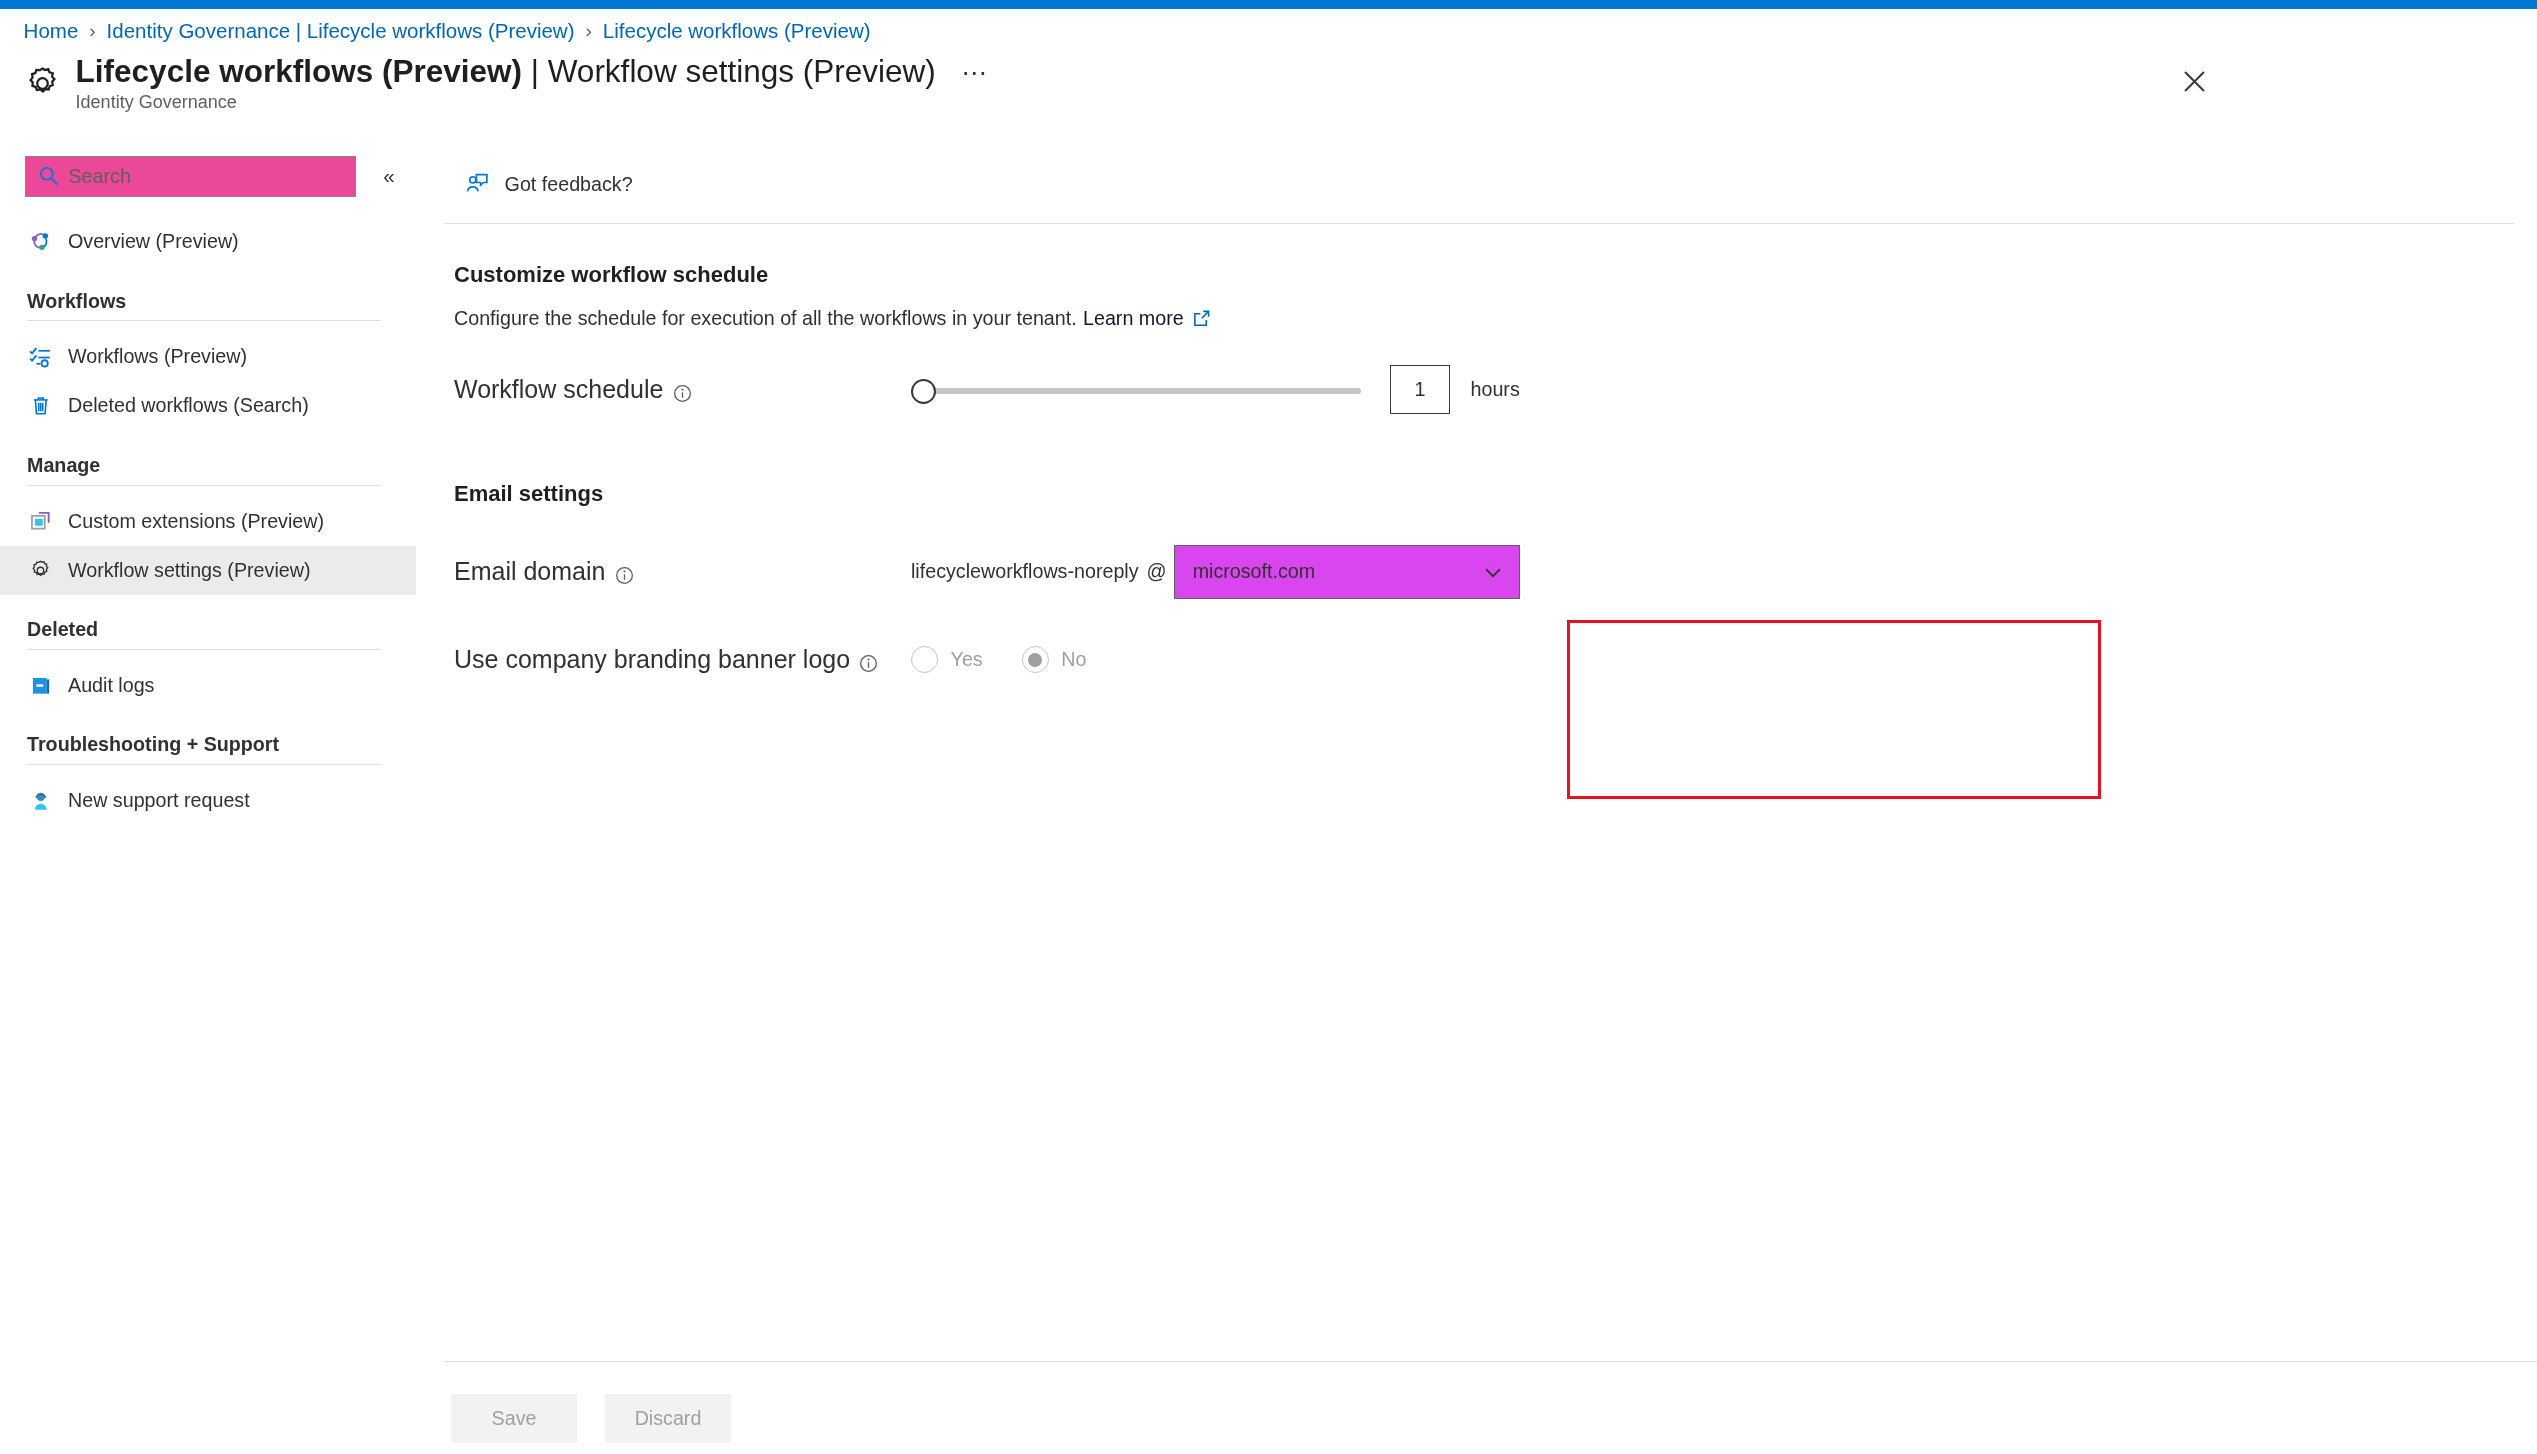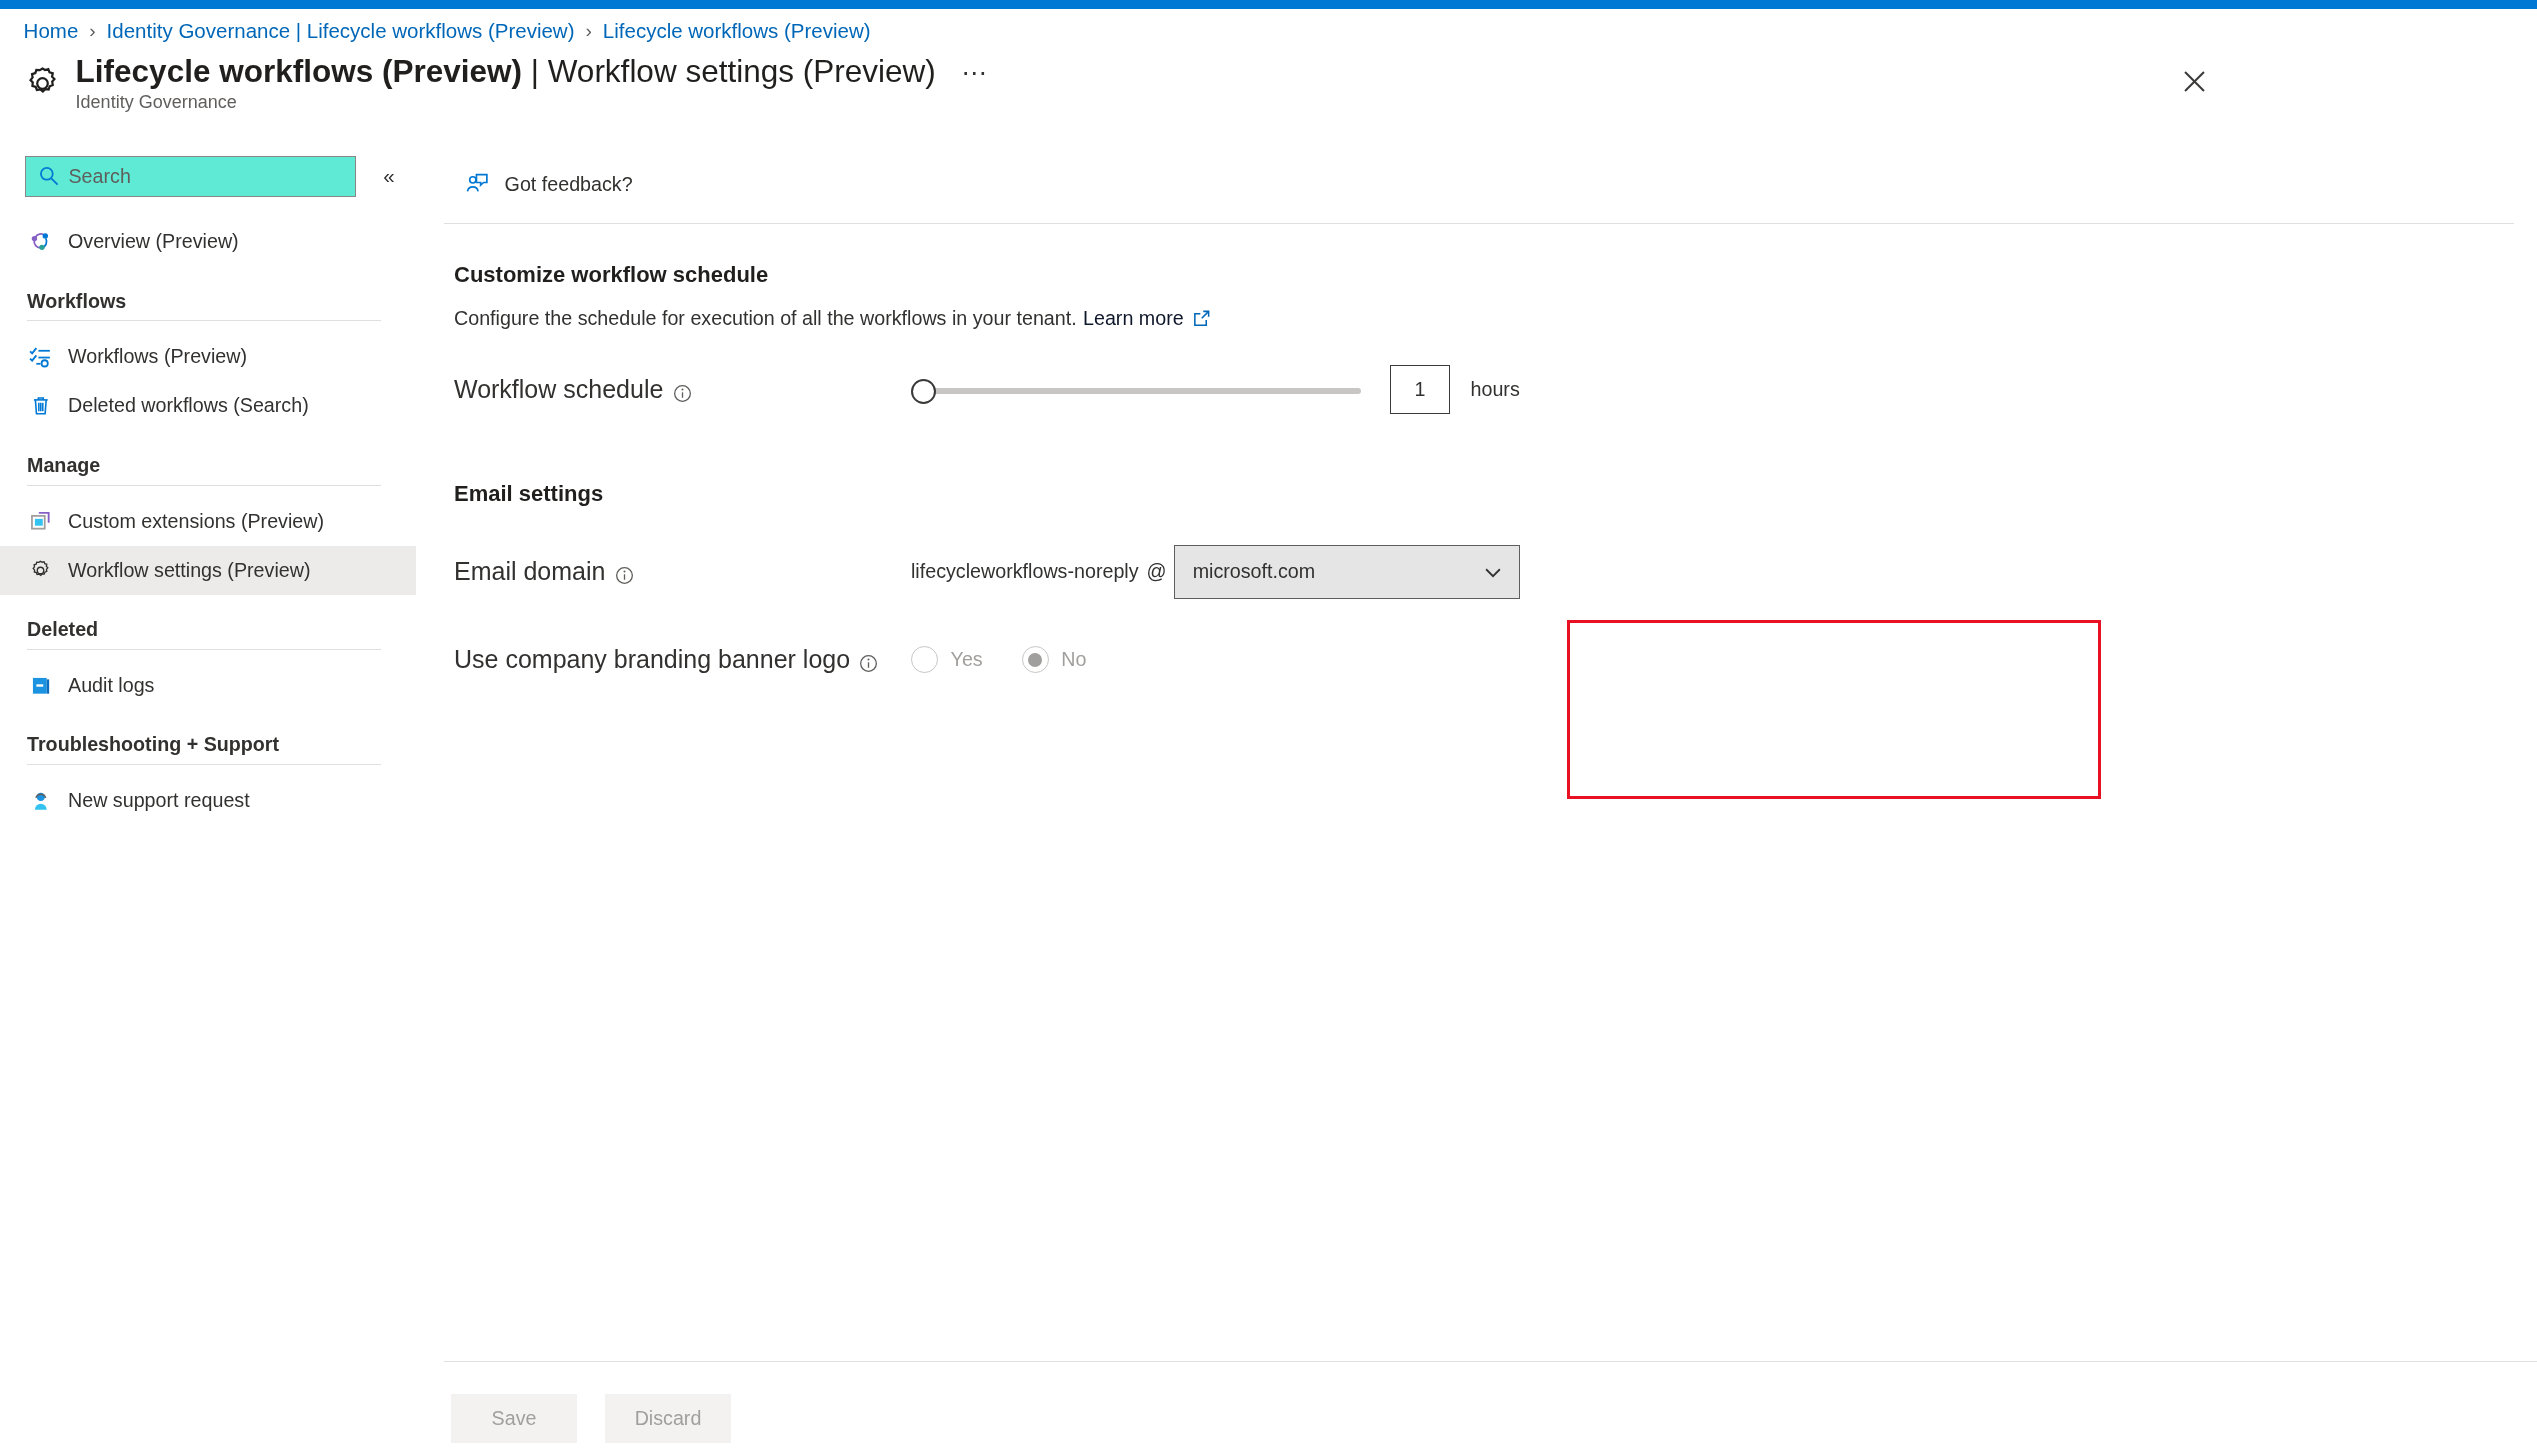--- a/index.html
+++ b/index.html
@@ -120,21 +120,21 @@
     display: flex;
     align-items: center;
     padding: 0 0 0 25px;
     height: 44px;
   }
   .search-box {
     position: relative;
     width: 331px;
     height: 41px;
     border: 0.8px solid #8a8886;
-    background: #5eead4;
+    background: #ec4899;
     display: flex;
     align-items: center;
     padding-left: 11px;
   }
   .search-icon { width: 23.6px; height: 23.6px; flex: 0 0 auto; }
   .search-input {
     border: none;
     outline: none;
     margin-left: 7.9px;
     font-size: 19.7px;
@@ -340,21 +340,21 @@
   }
   .at-sign {
     font-size: 19.7px;
     color: #323130;
     margin: 0 7.9px;
   }
   .dropdown {
     width: 346px;
     height: 54px;
     border: 0.8px solid #605e5c;
-    background: #e5e5e5;
+    background: #d946ef;
     display: flex;
     align-items: center;
     justify-content: space-between;
     padding: 0 15.7px 0 17.3px;
     cursor: pointer;
   }
   .dropdown-value {
     font-size: 19.7px;
     color: #323130;
   }

